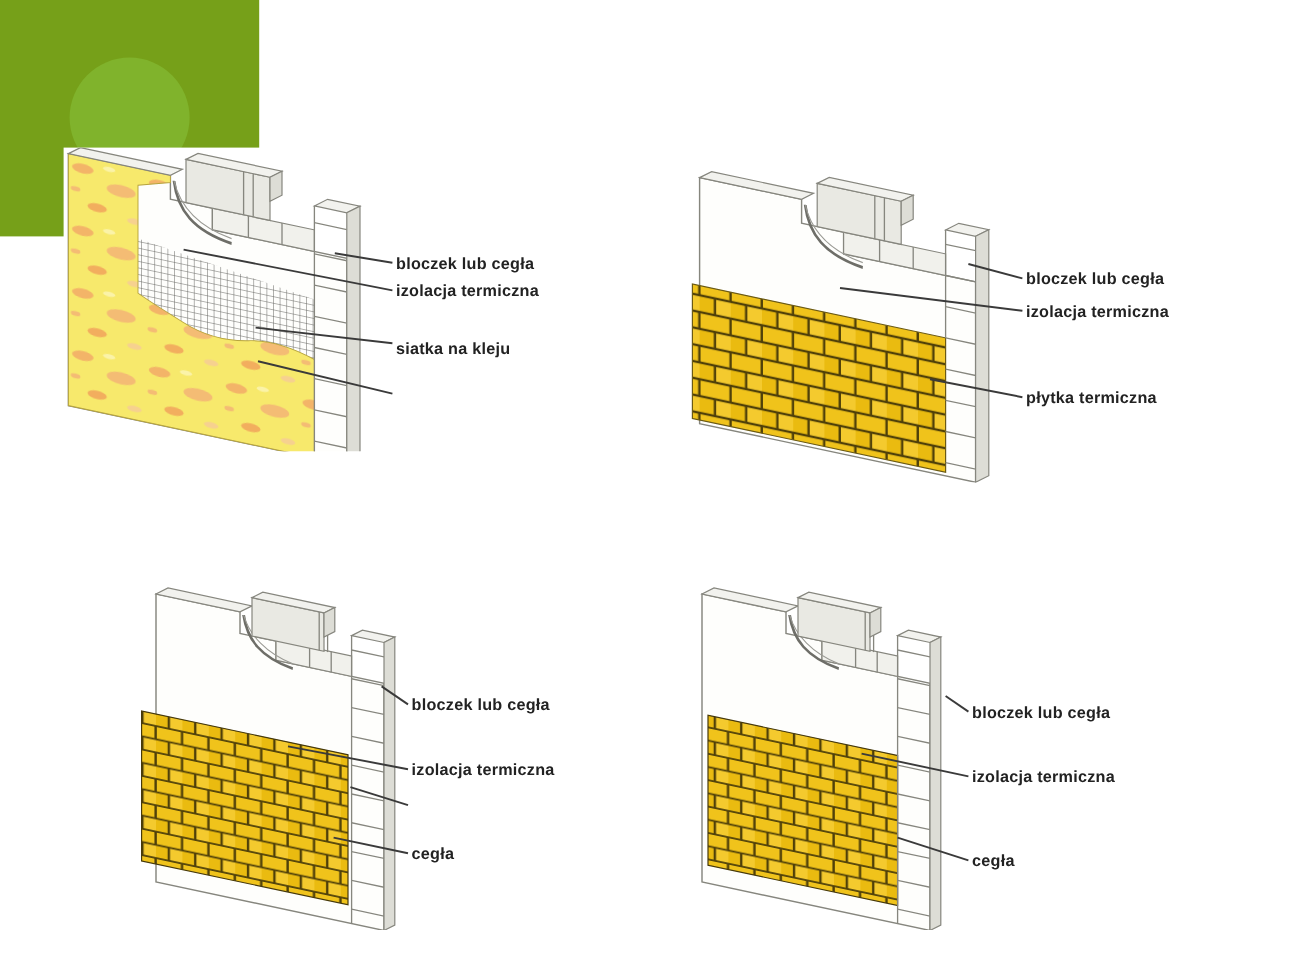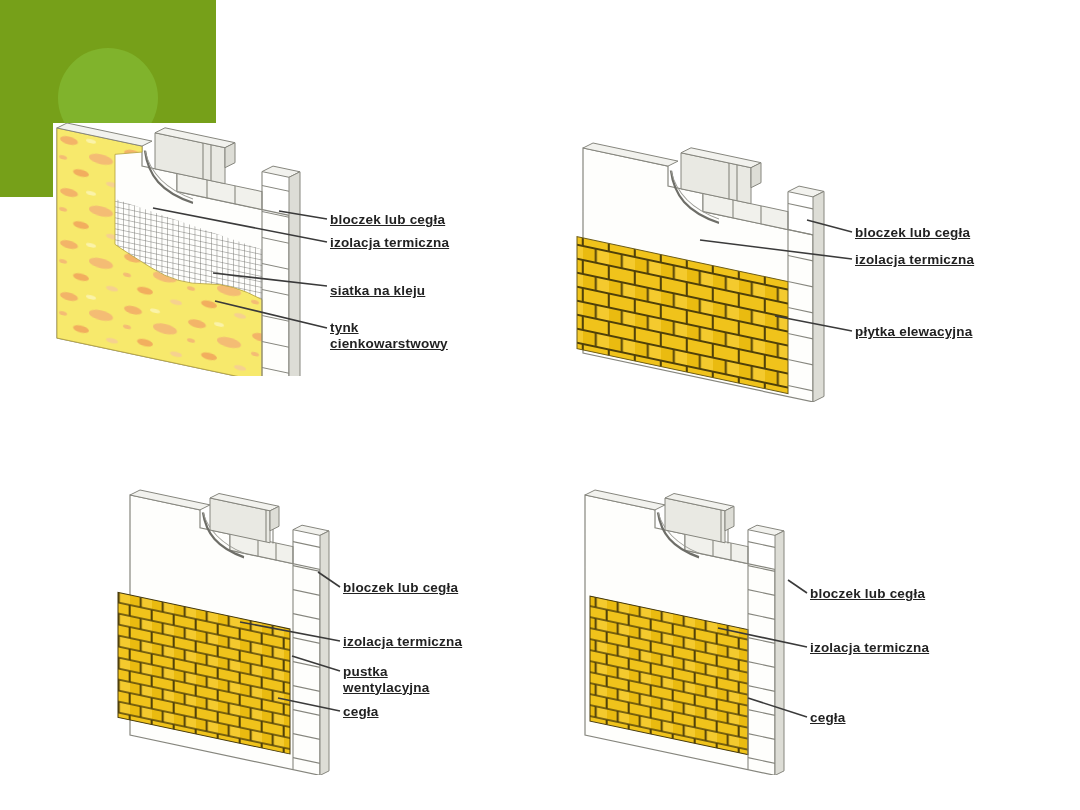--- a/index.html
+++ b/index.html
@@ -7,21 +7,21 @@
     width:1080px;height:810px;position:relative;overflow:hidden;
     background:#ffffff;
     font-family:"Liberation Sans",sans-serif;
   }
   .decor-svg{position:absolute;left:0;top:0;}
   .diagram{position:absolute;background:#ffffff;}
   .diagram svg{position:absolute;left:0;top:0;}
   .lbl{
     position:absolute;
     font-weight:700;font-size:13.5px;line-height:15.5px;
-    color:#222222;letter-spacing:.2px;white-space:nowrap;text-decoration:underline;
+    color:#222222;letter-spacing:.2px;white-space:nowrap;
   }
   .lbl.wrap{white-space:normal;}
   .wall-line{stroke:#86867e;stroke-width:1.1;fill:none;}
   .leader{stroke:#3a3a3a;stroke-width:1.6;fill:none;}
   .face-top{fill:#F2F2EE;stroke:#86867e;stroke-width:1;}
   .face-side{fill:#DDDDD6;stroke:#86867e;stroke-width:1;}
   .block-front{fill:#E9E9E3;stroke:#86867e;stroke-width:1;}
   .shelf{fill:#F1F1EC;stroke:#86867e;stroke-width:1;}
   .wallface{fill:#FEFEFC;stroke:#86867e;stroke-width:1.2;}
   .bracket{fill:none;stroke:#6e6e68;stroke-width:2.4;}
@@ -89,21 +89,20 @@
     <polygon class="face-top" points="209,48.6 236,54.3 247,48.8 220,43.1"></polygon>
     <polygon class="face-side" points="236,54.3 247,48.8 247,258.8 236,264.3"></polygon>
     <line class="leader" x1="226" y1="88" x2="274" y2="96"></line>
     <line class="leader" x1="100" y1="85" x2="274" y2="119"></line>
     <line class="leader" x1="160" y1="150" x2="274" y2="163"></line>
     <line class="leader" x1="162" y1="178" x2="274" y2="205"></line>
   </svg>
   <div class="lbl" style="left:277px;top:89px">bloczek lub cegła</div>
   <div class="lbl" style="left:277px;top:112px">izolacja termiczna</div>
   <div class="lbl" style="left:277px;top:160px">siatka na kleju</div>
-  <div class="lbl wrap" style="left:277px;top:197px;width:150px">tynk cienkowarstwowy</div>
 </div>
 
 <div class="diagram" style="left:565px;top:120px;width:455px;height:282px">
   <svg viewBox="0 0 455 282" width="455" height="282">
     <g transform="translate(18,28)">
       <g transform="skewY(12)">
         <path class="wallface" d="M0,0 H85 V20 H120 V38 H230 V205 H0 Z"></path>
         <rect x="-6" y="90" width="211" height="112" fill="url(#brickBig)" stroke="#6b5a14" stroke-width="1"></rect>
         <rect class="shelf" x="120" y="20" width="85" height="18"></rect>
         <line class="wall-line" x1="150" y1="20" x2="150" y2="38"></line>
@@ -121,21 +120,21 @@
     <polygon class="face-top" points="116,32.8 186,47.7 196,42.7 126,27.8"></polygon>
     <polygon class="face-side" points="186,47.7 196,42.7 196,62.7 186,67.7"></polygon>
     <polygon class="face-top" points="223,71.6 248,76.9 259,71.4 234,66.1"></polygon>
     <polygon class="face-side" points="248,76.9 259,71.4 259,276.4 248,281.9"></polygon>
     <line class="leader" x1="242" y1="100" x2="287" y2="112"></line>
     <line class="leader" x1="135" y1="120" x2="287" y2="139"></line>
     <line class="leader" x1="210" y1="196" x2="287" y2="211"></line>
   </svg>
   <div class="lbl" style="left:290px;top:105px">bloczek lub cegła</div>
   <div class="lbl" style="left:290px;top:132px">izolacja termiczna</div>
-  <div class="lbl" style="left:290px;top:204px">płytka elewacyjna</div>
+  <div class="lbl" style="left:290px;top:204px">płytka termiczna</div>
 </div>
 
 <div class="diagram" style="left:100px;top:470px;width:400px;height:305px">
   <svg viewBox="0 0 400 305" width="400" height="305">
     <g transform="translate(30,25)">
       <g transform="skewY(12)">
         <path class="wallface" d="M0,0 H70 V18 H100 V34 H190 V240 H0 Z"></path>
         <rect x="-12" y="100" width="172" height="125" fill="url(#brickSmall)" stroke="#46390a" stroke-width="1"></rect>
         <rect class="shelf" x="100" y="17" width="63" height="17"></rect>
         <line class="wall-line" x1="128" y1="17" x2="128" y2="34"></line>
@@ -154,21 +153,20 @@
     <polygon class="face-side" points="170,40.8 179,36.3 179,56.3 170,60.8"></polygon>
     <polygon class="face-top" points="193,59.7 220,65.4 229,60.9 202,55.2"></polygon>
     <polygon class="face-side" points="220,65.4 229,60.9 229,300.9 220,305.4"></polygon>
     <line class="leader" x1="218" y1="102" x2="240" y2="117"></line>
     <line class="leader" x1="140" y1="152" x2="240" y2="171"></line>
     <line class="leader" x1="192" y1="186" x2="240" y2="201"></line>
     <line class="leader" x1="178" y1="228" x2="240" y2="241"></line>
   </svg>
   <div class="lbl" style="left:243px;top:110px">bloczek lub cegła</div>
   <div class="lbl" style="left:243px;top:164px">izolacja termiczna</div>
-  <div class="lbl wrap" style="left:243px;top:194px;width:115px">pustka wentylacyjna</div>
   <div class="lbl" style="left:243px;top:234px">cegła</div>
 </div>
 
 <div class="diagram" style="left:560px;top:470px;width:430px;height:305px">
   <svg viewBox="0 0 430 305" width="430" height="305">
     <g transform="translate(25,25)">
       <g transform="skewY(12)">
         <path class="wallface" d="M0,0 H70 V18 H100 V34 H190 V240 H0 Z"></path>
         <rect x="5" y="100" width="158" height="125" fill="url(#brickSmall)" stroke="#46390a" stroke-width="1"></rect>
         <rect class="shelf" x="100" y="17" width="63" height="17"></rect>

